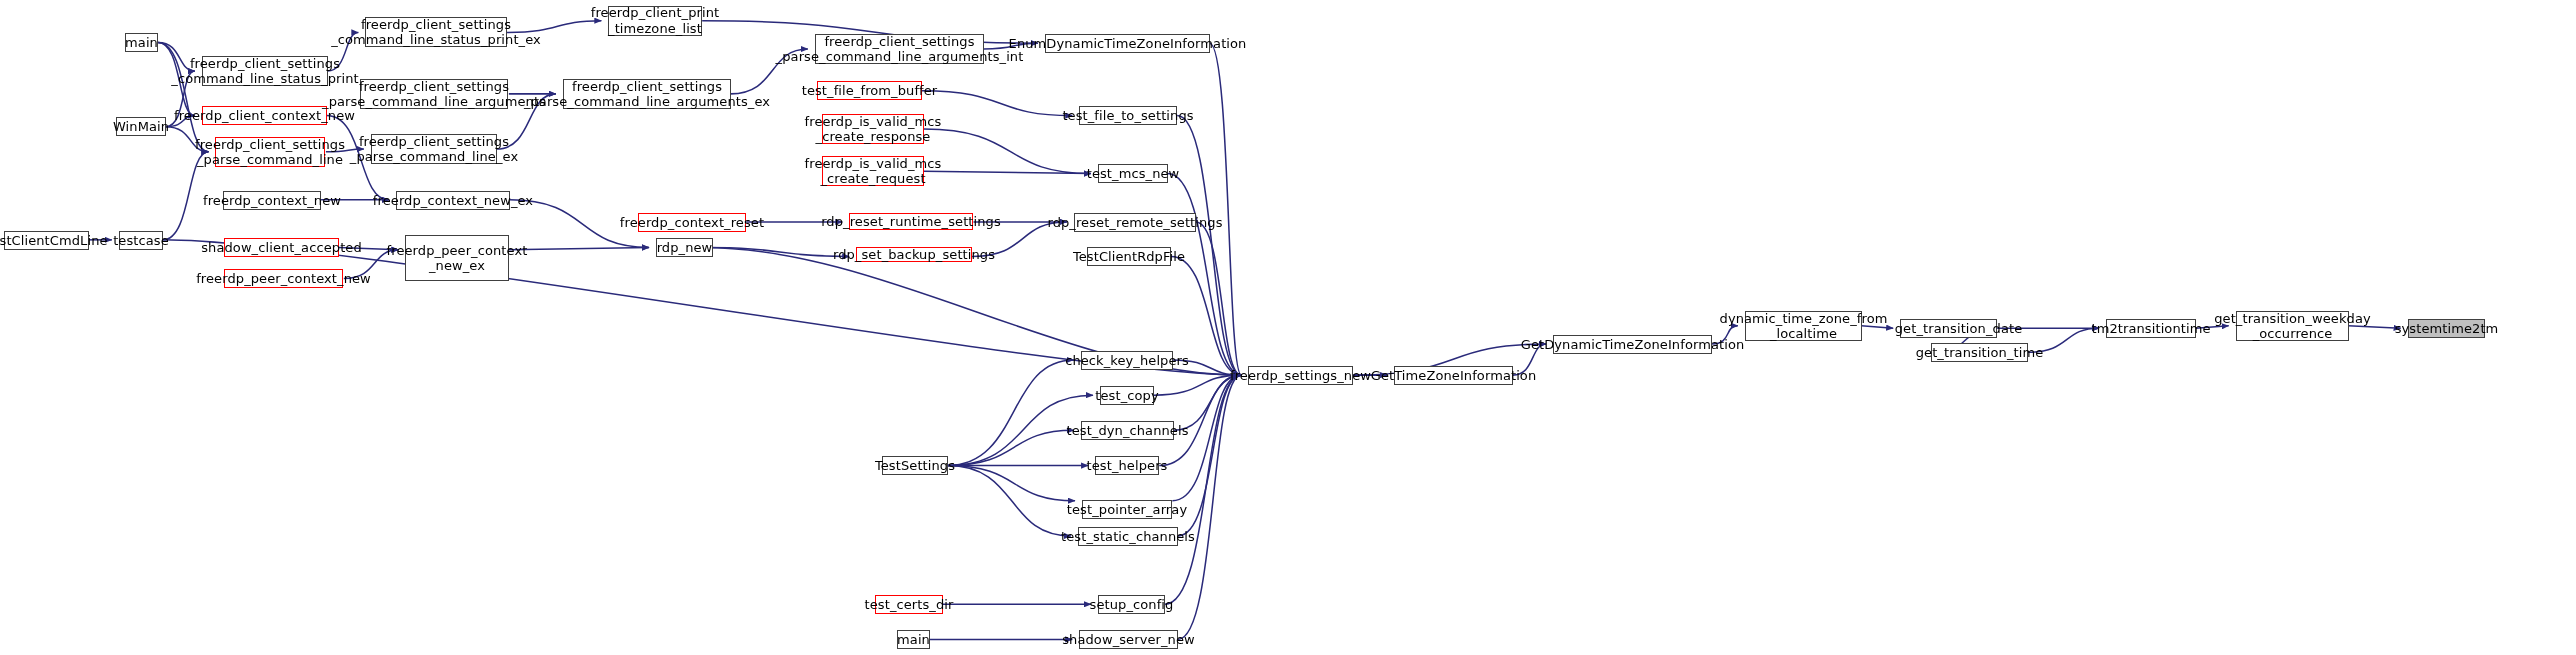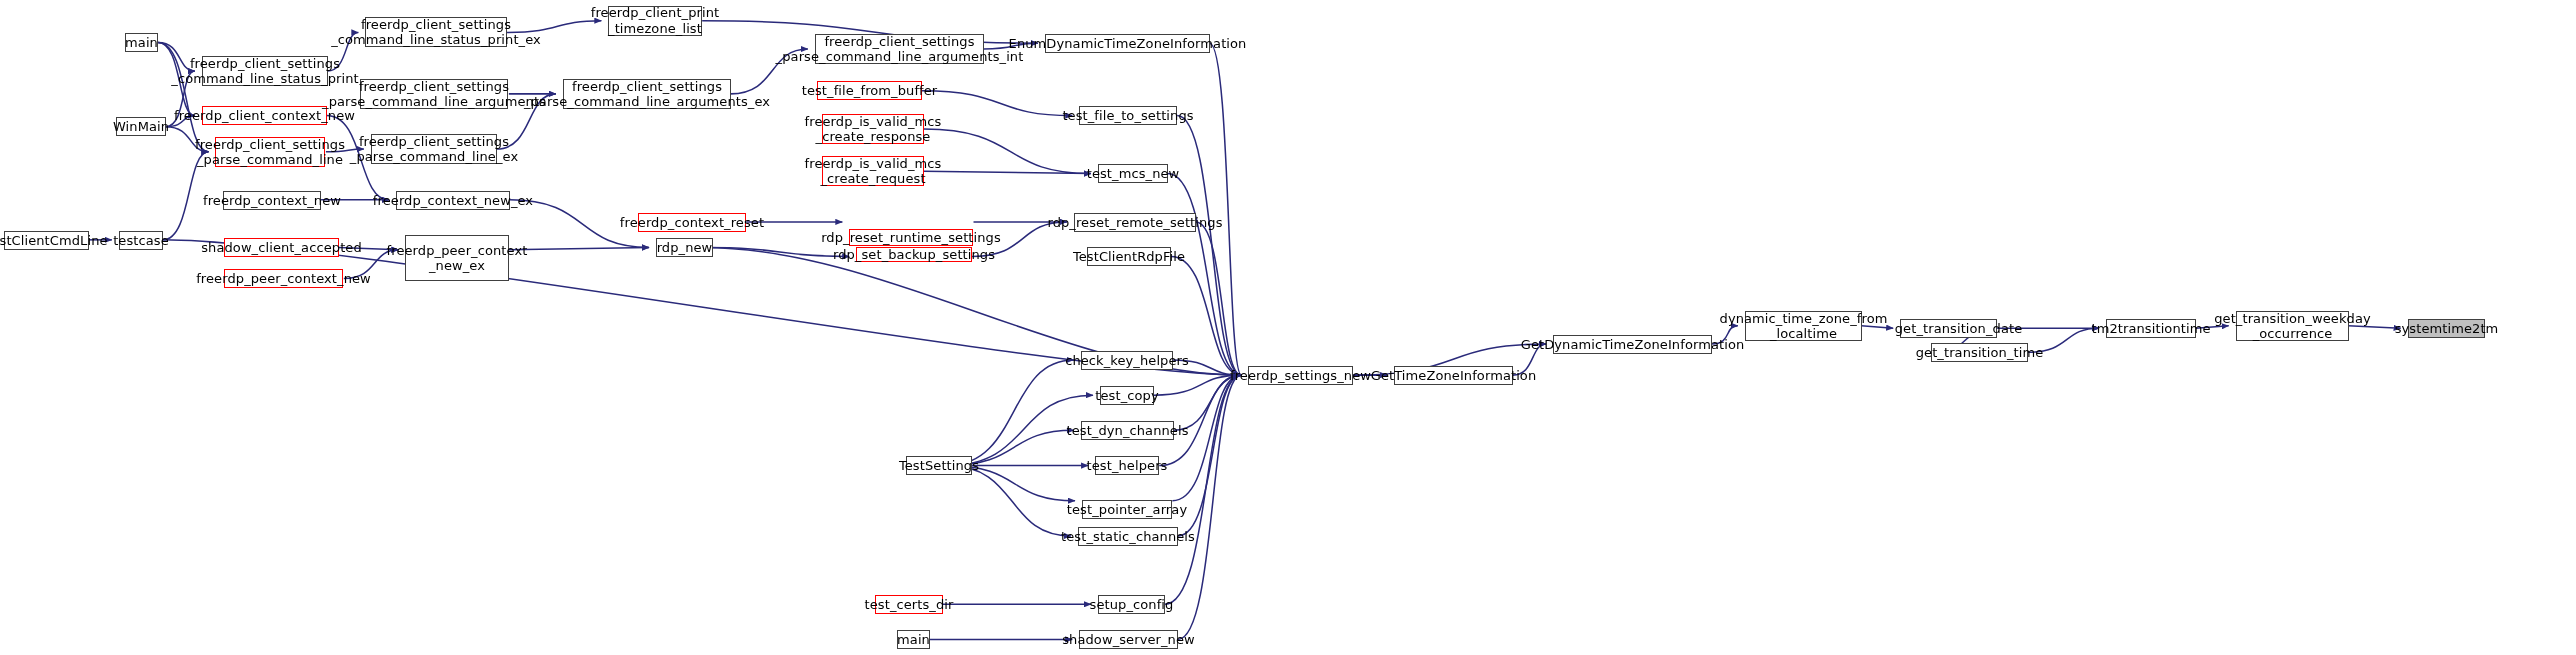--- a/index.html
+++ b/index.html
@@ -151,36 +151,36 @@
       <div class="node" style="left: 563px; top: 79px; width: 168px; height: 30px;">freerdp_client_settings
 _parse_command_line_arguments_ex</div>
       <div class="node" style="left: 815px; top: 34px; width: 169px; height: 30px;">freerdp_client_settings
 _parse_command_line_arguments_int</div>
       <div class="node red" style="left: 817px; top: 81px; width: 105px; height: 18.6px;">test_file_from_buffer</div>
       <div class="node red" style="left: 822px; top: 114px; width: 102px; height: 30px;">freerdp_is_valid_mcs
 _create_response</div>
       <div class="node red" style="left: 822px; top: 156px; width: 102px; height: 30px;">freerdp_is_valid_mcs
 _create_request</div>
       <div class="node red" style="left: 638px; top: 213px; width: 108px; height: 18.6px;">freerdp_context_reset</div>
-      <div class="node red" style="left: 849px; top: 229px; width: 124px; height: 17px;">rdp_reset_runtime_settings</div>
+      <div class="node red" style="left: 849px; top: 213px; width: 124px; height: 17px;">rdp_reset_runtime_settings</div>
       <div class="node red" style="left: 856px; top: 247px; width: 116px; height: 15px;">rdp_set_backup_settings</div>
       <div class="node" style="left: 1045px; top: 34px; width: 165px; height: 18.6px;">EnumDynamicTimeZoneInformation</div>
       <div class="node" style="left: 1079px; top: 106px; width: 98px; height: 18.6px;">test_file_to_settings</div>
       <div class="node" style="left: 1098px; top: 164px; width: 70px; height: 18.6px;">test_mcs_new</div>
       <div class="node" style="left: 1074px; top: 213px; width: 122px; height: 18.6px;">rdp_reset_remote_settings</div>
       <div class="node" style="left: 1087px; top: 247px; width: 84px; height: 18.6px;">TestClientRdpFile</div>
       <div class="node" style="left: 1081px; top: 351px; width: 92px; height: 18.6px;">check_key_helpers</div>
       <div class="node" style="left: 1100px; top: 386px; width: 54px; height: 18.6px;">test_copy</div>
       <div class="node" style="left: 1081px; top: 421px; width: 93px; height: 18.6px;">test_dyn_channels</div>
       <div class="node" style="left: 1095px; top: 456px; width: 64px; height: 18.6px;">test_helpers</div>
       <div class="node" style="left: 1082px; top: 492px; width: 90px; height: 18.6px; margin-top: 8px;">test_pointer_array</div>
       <div class="node" style="left: 1078px; top: 527px; width: 100px; height: 18.6px;">test_static_channels</div>
       <div class="node" style="left: 1098px; top: 595px; width: 67px; height: 18.6px;">setup_config</div>
       <div class="node" style="left: 1079px; top: 630px; width: 99px; height: 18.6px;">shadow_server_new</div>
-      <div class="node" style="left: 882px; top: 456px; width: 66px; height: 18.6px; margin-left: 24px;">TestSettings</div>
+      <div class="node" style="left: 882px; top: 456px; width: 66px; height: 18.6px;">TestSettings</div>
       <div class="node red" style="left: 875px; top: 595px; width: 68px; height: 18.6px;">test_certs_dir</div>
       <div class="node" style="left: 897px; top: 630px; width: 33px; height: 18.6px;">main</div>
       <div class="node" style="left: 1248px; top: 366px; width: 105px; height: 18.6px;">freerdp_settings_new</div>
       <div class="node" style="left: 1394px; top: 366px; width: 119px; height: 18.6px;">GetTimeZoneInformation</div>
       <div class="node" style="left: 1553px; top: 335px; width: 159px; height: 18.6px;">GetDynamicTimeZoneInformation</div>
       <div class="node" style="left: 1745px; top: 311px; width: 117px; height: 30px;">dynamic_time_zone_from
 _localtime</div>
       <div class="node" style="left: 1900px; top: 319px; width: 97px; height: 18.6px; padding-left: 20px;">get_transition_date</div>
       <div class="node" style="left: 1931px; top: 343px; width: 97px; height: 18.6px; text-align: right;">get_transition_time</div>
       <div class="node" style="left: 2106px; top: 319px; width: 90px; height: 18.6px;">tm2transitiontime</div>

